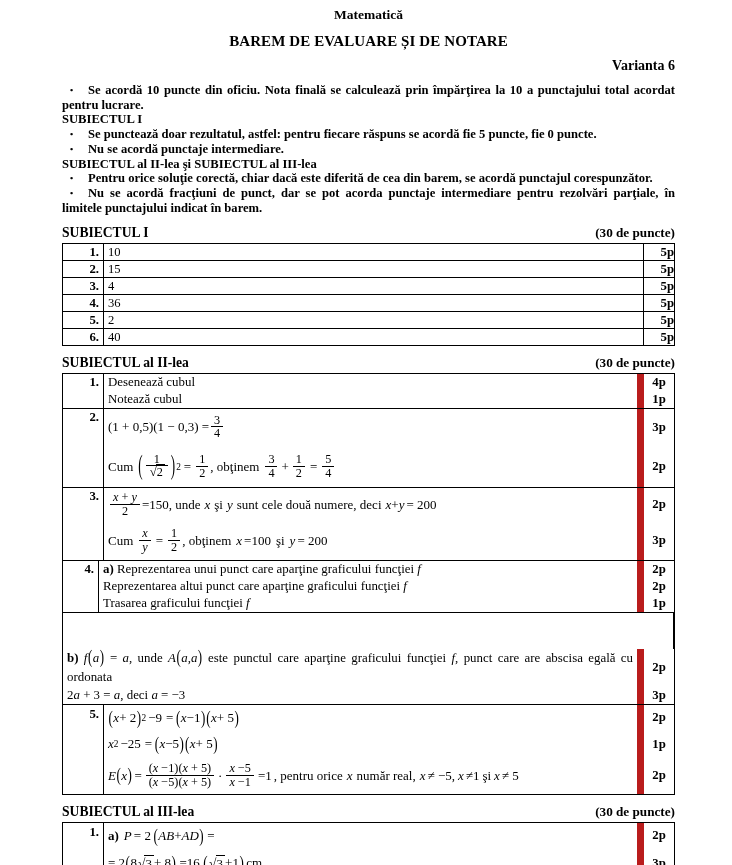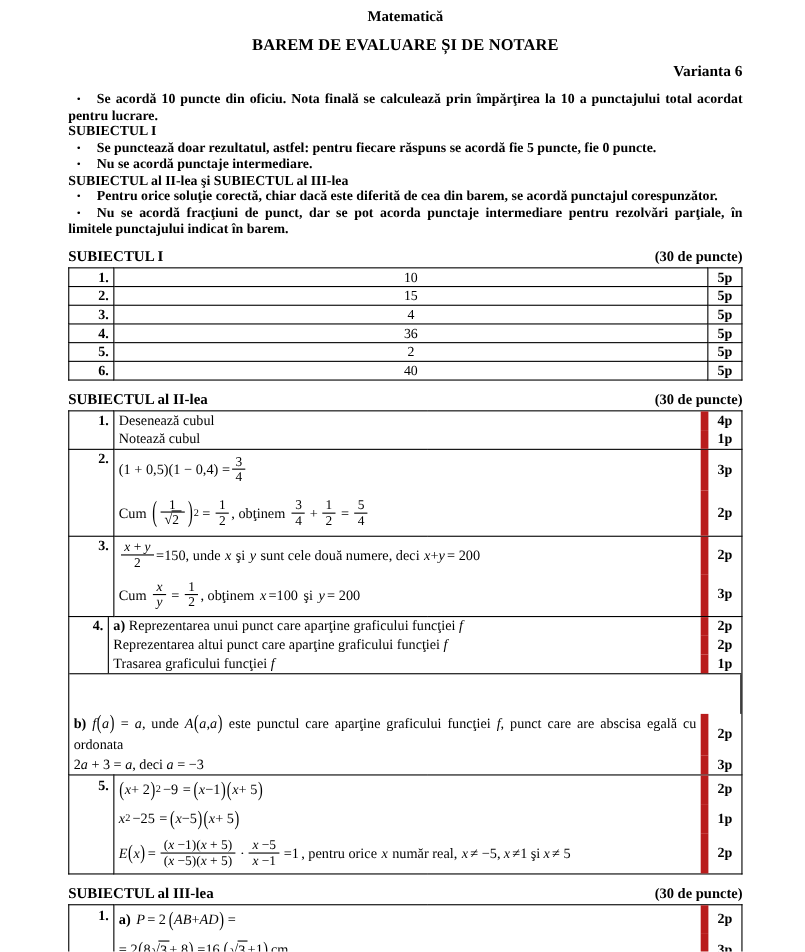--- a/index.html
+++ b/index.html
@@ -102,29 +102,28 @@
   .c-num {
     width: 36px;
     text-align: right;
     font-weight: bold;
     font-size: 12.8px;
     padding: 0 4px 0 0 !important;
     vertical-align: top;
   }
   .c-pts {
     width: 30px;
-    text-align: center;
+    text-align: right;
     font-weight: bold;
     font-size: 12.8px;
     vertical-align: top;
   }
   .c-body {
     font-size: 13px;
     padding: 0 4px !important;
-    text-align: center;
   }
 
   
   .r1 td { height: 16px; line-height: 16px; }
   .r1 .c-body { font-size: 12.6px; }
 
   
   .stack { display: block; }
   .line {
     display: flex;
@@ -302,21 +301,21 @@
         </td>
       </tr>
 
       <tr>
         <td class="c-num" style="padding-top:1px !important;">2.</td>
         <td colspan="2" style="padding:0 !important;">
           <div class="stack">
             <div class="line">
               <div class="lbody" style="padding-top:6px;padding-bottom:6px;">
                 <div class="mathline">
-                  <span>(1 + 0,5)(1 − 0,4) =</span>
+                  <span>(1 + 0,5)(1 − 0,3) =</span>
                   <span class="frac">
                       <span class="nu">3</span>
                       <span class="de">4</span>
                     </span>
                 </div>
               </div>
               <div class="lpts">3p</div>
             </div>
             <div class="line">
               <div class="lbody" style="padding-top:7px;padding-bottom:7px;">

